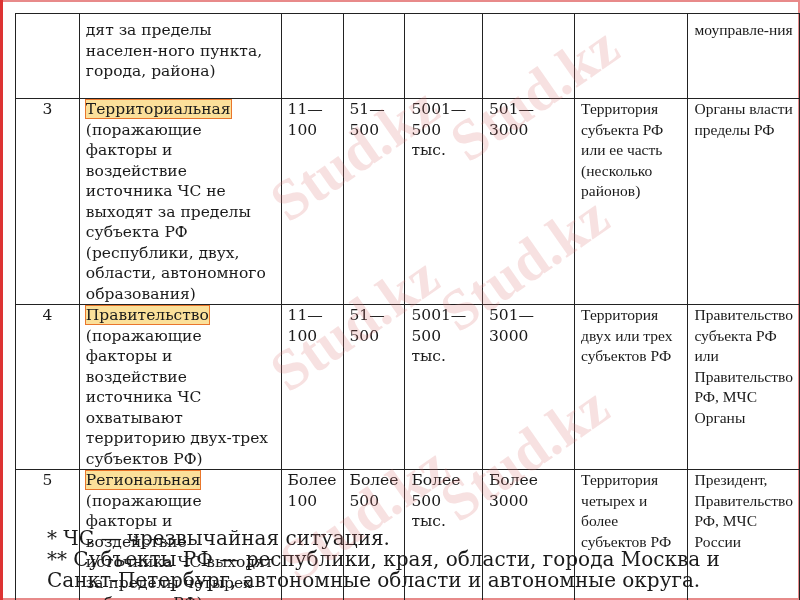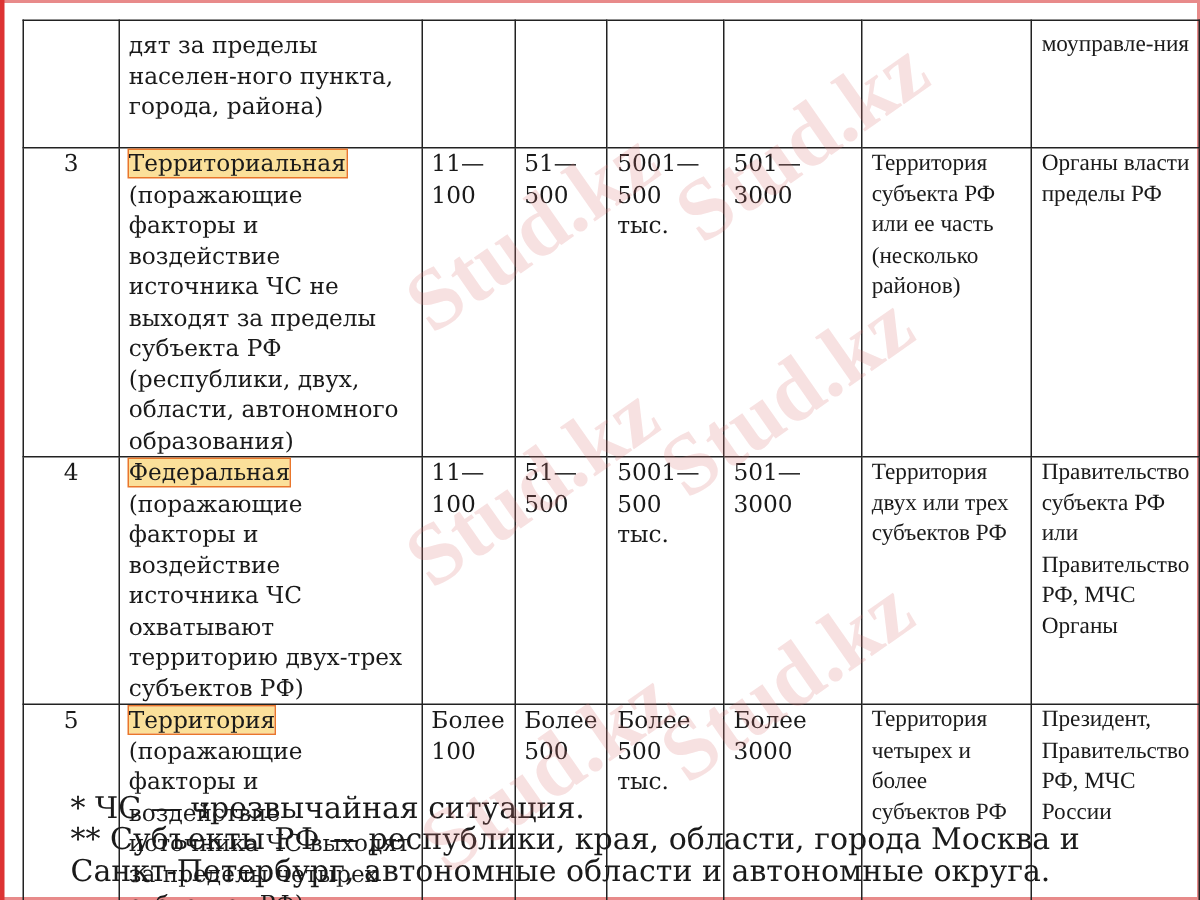--- a/index.html
+++ b/index.html
@@ -83,32 +83,32 @@
     <td class="center">11—100</td>
     <td class="center">51—500</td>
     <td class="center">5001—500 тыс.</td>
     <td class="center">501—3000</td>
     <td class="txt">Территория субъекта РФ или ее часть (несколько районов)</td>
     <td class="txt">Органы власти пределы РФ</td>
   </tr>
 
   <tr class="r4">
     <td class="num">4</td>
-    <td class="desc"><span class="hl">Федеральная</span><span> (поражающие факторы и воздействие источника ЧС охватывают территорию двух-трех субъектов РФ)</span></td>
+    <td class="desc"><span class="hl">Правительство</span><span> (поражающие факторы и воздействие источника ЧС охватывают территорию двух-трех субъектов РФ)</span></td>
     <td class="center">11—100</td>
     <td class="center">51—500</td>
     <td class="center">5001—500 тыс.</td>
     <td class="center">501—3000</td>
     <td class="txt">Территория двух или трех субъектов РФ</td>
     <td class="txt">Правительство субъекта РФ или Правительство РФ, МЧС Органы</td>
   </tr>
 
   <tr class="r5">
     <td class="num">5</td>
-    <td class="desc"><span class="hl">Территория</span><span> (поражающие факторы и воздействие источника ЧС выходят за пределы четырех субъектов РФ)</span></td>
+    <td class="desc"><span class="hl">Региональная</span><span> (поражающие факторы и воздействие источника ЧС выходят за пределы четырех субъектов РФ)</span></td>
     <td class="center">Более 100</td>
     <td class="center">Более 500</td>
     <td class="center">Более 500 тыс.</td>
     <td class="center">Более 3000</td>
     <td class="txt">Территория четырех и более субъектов РФ</td>
     <td class="txt">Президент, Правительство РФ, МЧС России</td>
   </tr>
 </tbody>
   </table>
 

